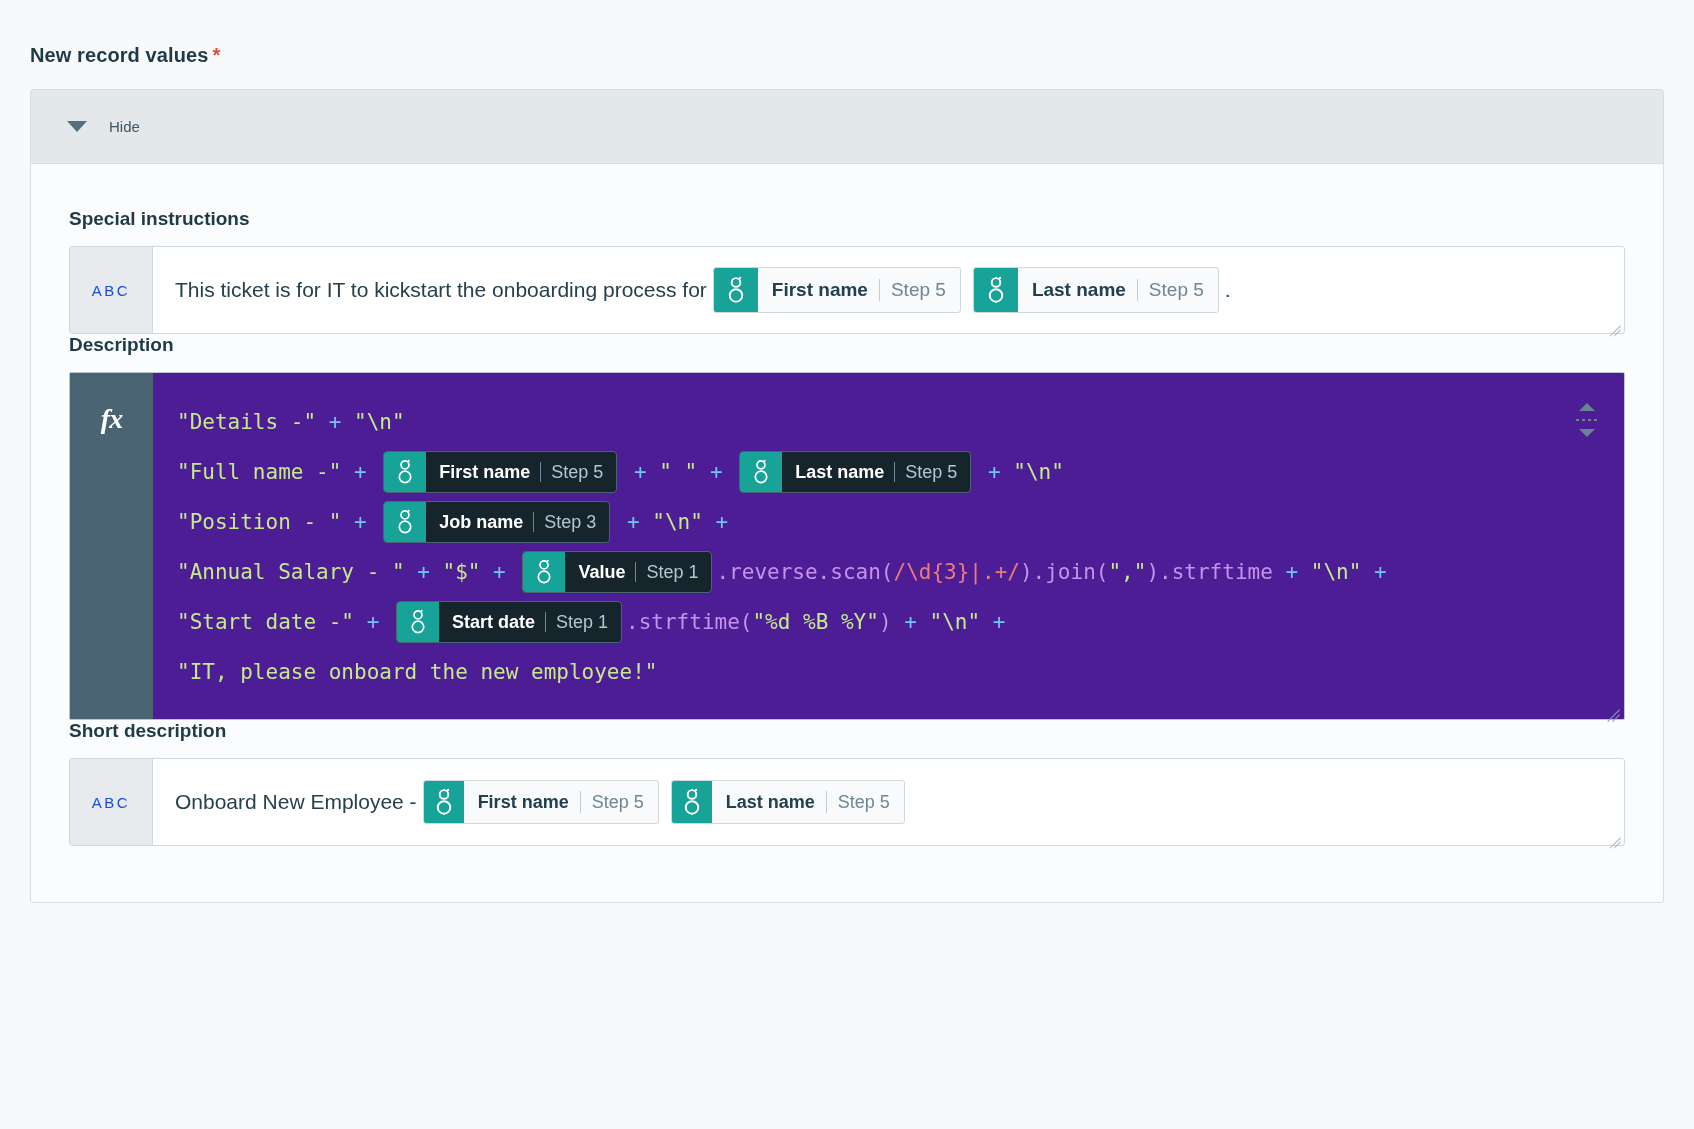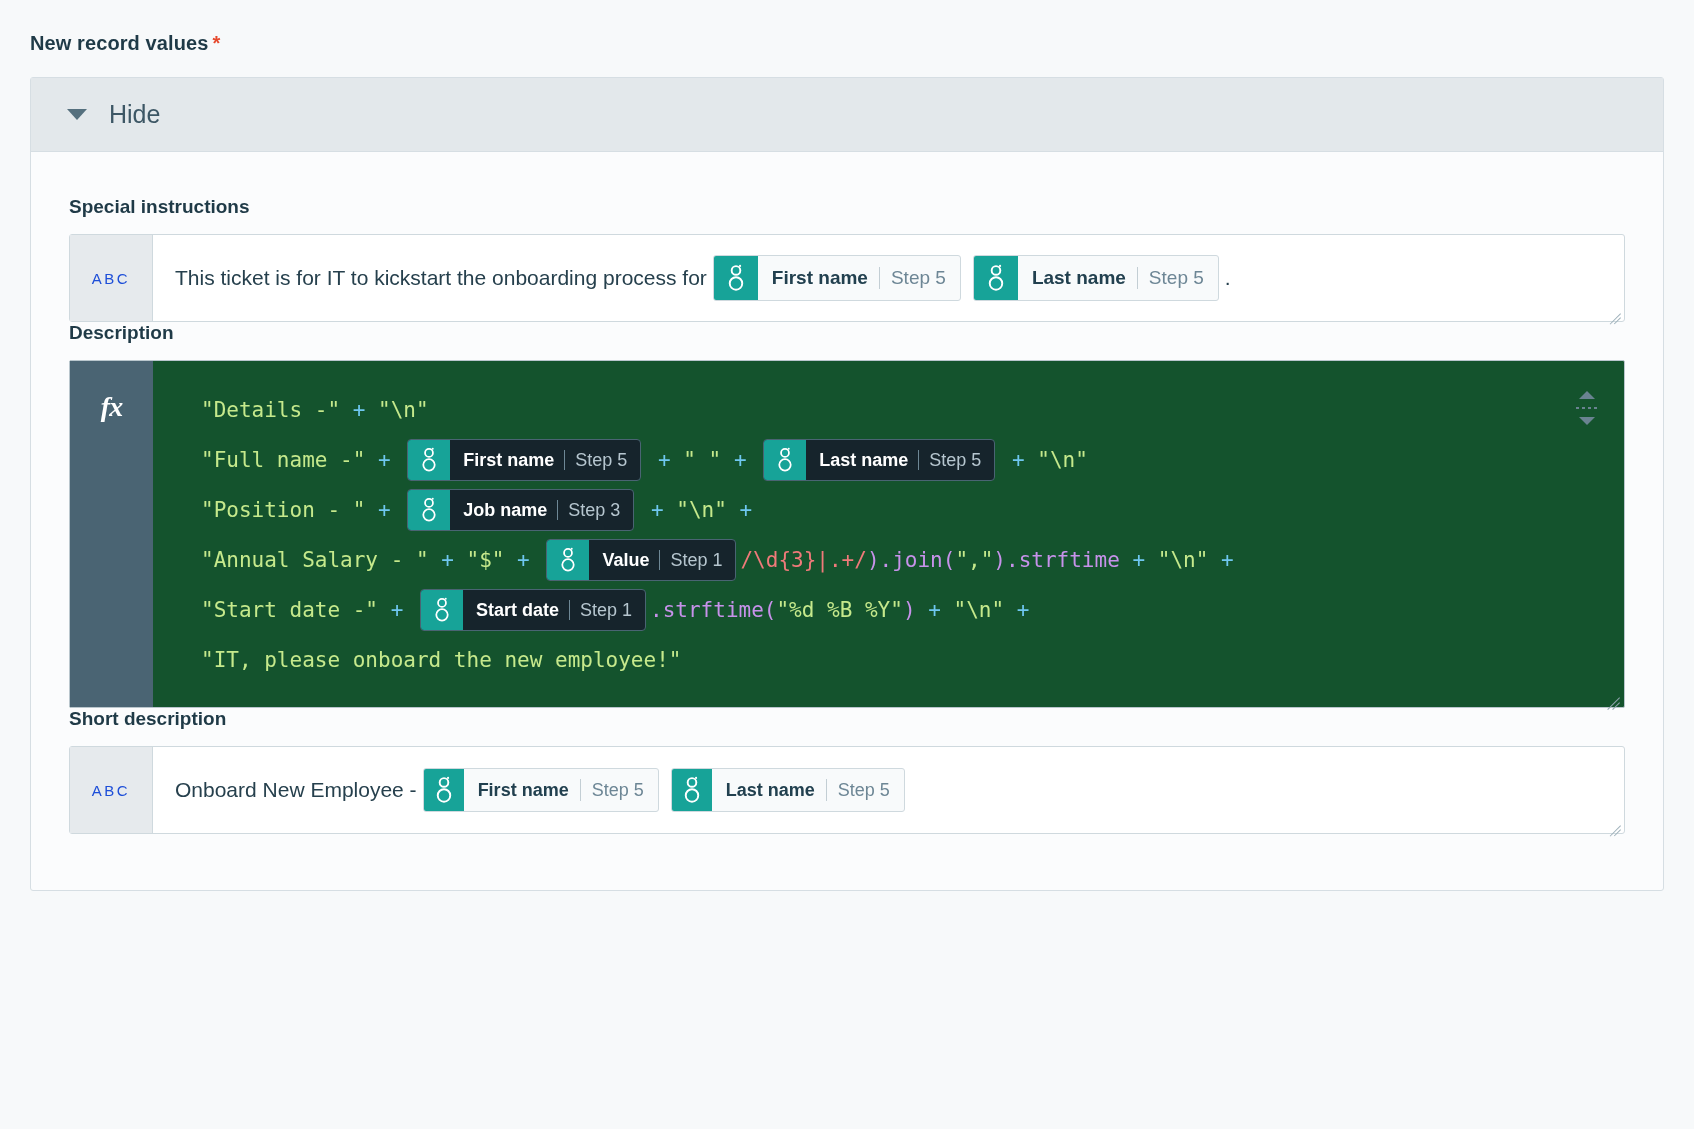--- a/index.html
+++ b/index.html
@@ -6,21 +6,21 @@
   html, body { margin: 0; padding: 0; }
   body {
     width: 1694px;
     height: 1129px;
     background: #f7f9fa;
     font-family: "Liberation Sans", sans-serif;
     color: #2e4551;
     overflow: hidden;
   }
 
-  .page { padding: 32px 30px 0 30px; }
+  .page { padding: 44px 30px 0 30px; }
 
   
   .section-label {
     font-size: 20px;
     font-weight: bold;
     color: #1f3a47;
     letter-spacing: .1px;
     margin-bottom: 22px;
   }
   .req-star { color: #e6492d; font-weight: bold; margin-left: 4px; font-size: 20px; }
@@ -40,21 +40,21 @@
     padding-left: 36px;
     cursor: pointer;
   }
   .caret {
     width: 0; height: 0;
     border-left: 10px solid transparent;
     border-right: 10px solid transparent;
     border-top: 11px solid #55707e;
     margin-right: 22px;
   }
-  .hide-label { font-size: 25px; color: #3d5765; text-align: center; }
+  .hide-label { font-size: 15px; color: #3d5765; text-align: center; }
 
   .card-body { padding: 44px 38px 44px 38px; }
 
   .field-label {
     font-size: 19px;
     font-weight: bold;
     color: #1f3a47;
     margin-bottom: 16px;
   }
   .field-block { }
@@ -142,25 +142,24 @@
   
   .pill.sm { height: 44px; }
   .pill.sm .pill-icon { width: 40px; flex: 0 0 40px; }
   .pill.sm .pill-name { font-size: 18px; }
   .pill.sm .pill-step { font-size: 18px; }
 
   
   .code-editor {
     display: flex;
     border: 1px solid #b9c6cd;
-    background: #14532d;
+    background: #4c1d95;
     position: relative;
     border-radius: 2px;
     min-height: 330px;
-    gap: 24px;
   }
   .fx-gutter {
     width: 83px;
     flex: 0 0 83px;
     background: #4a6473;
     display: flex;
     align-items: flex-start;
     justify-content: center;
     padding-top: 30px;
     color: #ffffff;
@@ -354,20 +353,21 @@
                 <span class="tok-op"> + </span>
                 <span class="dpill"><span class="pill-icon"><svg class="person-svg" width="22" height="25.299999999999997" viewBox="0 0 20 23" fill="none">
                       <circle cx="10" cy="5.4" r="3.6" stroke="#ffffff" stroke-width="1.6"></circle>
                       <circle cx="10" cy="16.2" r="5.2" stroke="#ffffff" stroke-width="1.6"></circle>
                       <circle cx="13.4" cy="1.6" r="0.9" fill="#ffffff"></circle>
                     </svg></span><span class="pill-text">
                     <span class="pill-name">Value</span>
                     <span class="pill-sep"></span>
                     <span class="pill-step">Step 1</span>
                   </span></span>
+                <span class="tok-meth">.reverse.scan(</span>
                 <span class="tok-regex">/\d{3}|.+/</span>
                 <span class="tok-meth">).join(</span>
                 <span class="tok-str">","</span>
                 <span class="tok-meth">).strftime</span>
                 <span class="tok-op"> + </span>
                 <span class="tok-str">"\n"</span>
                 <span class="tok-op"> + </span>
               </div>
               <div class="code-line">
                 <span class="tok-str">"Start date -"</span>

